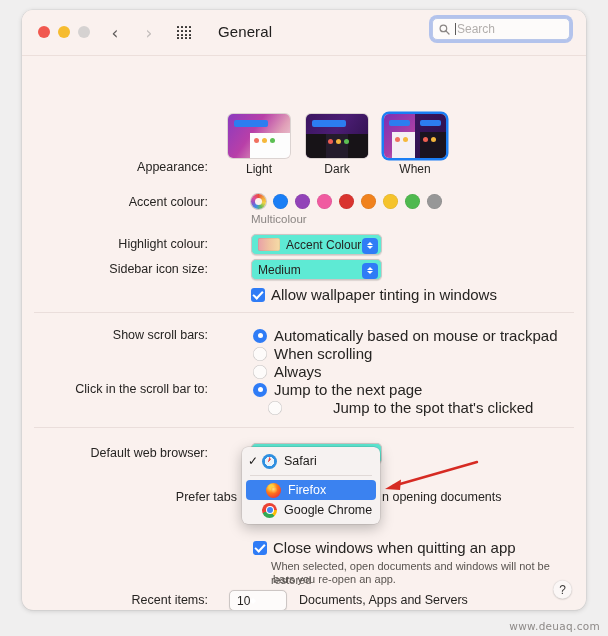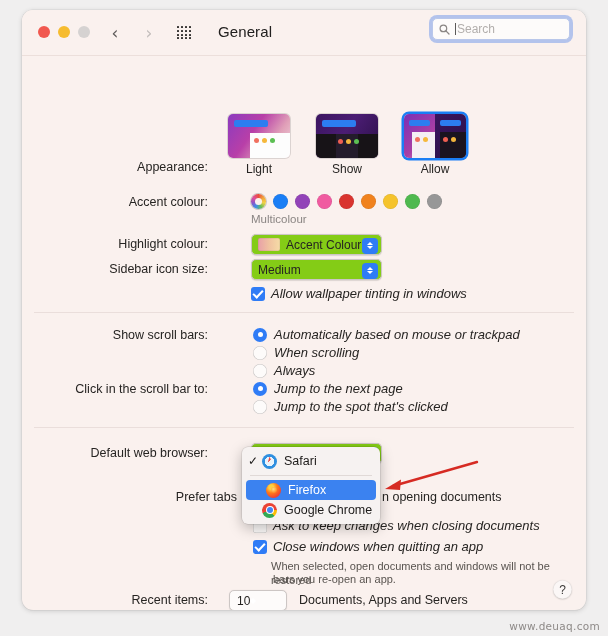--- a/index.html
+++ b/index.html
@@ -57,21 +57,21 @@
   .sph{font-size:12px;color:#b2aeac;margin-left:1px;}
   
   .content{position:relative;width:100%;height:555px;}
   .row{position:absolute;display:flex;align-items:center;}
   .lbl{
     font-size:12.5px;color:#262422;text-align:right;
     position:absolute;width:186px;left:0;
   }
   .sep{position:absolute;left:12px;width:540px;height:1px;background:#eadedb;}
   
-  .appearance-group{position:absolute;left:206px;top:58px;display:flex;gap:26px;}
+  .appearance-group{position:absolute;left:206px;top:58px;display:flex;gap:16px;}
   .appitem{width:62px;text-align:center;}
   .thumb{
     width:62px;height:44px;border-radius:5px;overflow:hidden;position:relative;
     box-shadow:0 0 0 1px rgba(0,0,0,0.12);
   }
   .thumb.sel{box-shadow:0 0 0 2.5px #1a7ef5;}
   .thumb .bar{position:absolute;left:6px;top:6px;width:34px;height:7px;background:#2c7df0;border-radius:2px;}
   .thumb .dots{position:absolute;display:flex;gap:3px;}
   .thumb .dots span{width:5px;height:5px;border-radius:50%;}
   .applabel{font-size:12px;color:#262422;margin-top:4px;}
@@ -102,42 +102,42 @@
   .sw{width:15px;height:15px;border-radius:50%;box-shadow:inset 0 0 0 0.5px rgba(0,0,0,0.1);}
   .sw.multi{
     background:conic-gradient(#e94f3d,#f0a33c,#f2d046,#66bd55,#3b8fe8,#8d55c6,#e0509a,#e94f3d);
     position:relative;
   }
   .sw.multi::after{content:"";position:absolute;inset:4px;border-radius:50%;background:#faf1ee;}
   .sw.selring{box-shadow:0 0 0 1px rgba(0,0,0,0.18);}
   .multilabel{position:absolute;left:229px;top:157px;font-size:11.5px;color:#8a8583;}
   
   .popup{
-    height:21px;background:#84cc16;border:0.5px solid #ccc6c4;border-radius:5px;
+    height:21px;background:#5eead4;border:0.5px solid #ccc6c4;border-radius:5px;
     box-shadow:0 0.5px 1px rgba(0,0,0,0.12);
     display:flex;align-items:center;padding:0 0 0 6px;box-sizing:border-box;
     font-size:12px;color:#262422;position:relative;
   }
   .popup .chev{
     position:absolute;right:3px;top:2.5px;width:16px;height:16px;border-radius:4px;
     background:#2f7cf6;display:flex;flex-direction:column;align-items:center;justify-content:center;gap:1px;
   }
   .chev i{display:block;width:0;height:0;border-left:3px solid transparent;border-right:3px solid transparent;}
   .chev i.up{border-bottom:3.5px solid #fff;}
   .chev i.dn{border-top:3.5px solid #fff;}
   .gradchip{width:22px;height:13px;border-radius:2px;margin-right:6px;
     background:linear-gradient(90deg,#e8a0a8,#f0c2a0,#f5dca6);
     box-shadow:inset 0 0 0 0.5px rgba(0,0,0,0.12);}
   
   .cb{width:14px;height:14px;border-radius:3px;flex:none;margin-right:6px;
      box-shadow:inset 0 0 0 0.5px rgba(0,0,0,0.22);background:#fdfbfa;}
   .cb.on{background:#2f7cf6;box-shadow:none;position:relative;}
   .cb.on::after{content:"";position:absolute;left:4px;top:1px;width:4px;height:8px;
      border:solid #fff;border-width:0 2px 2px 0;transform:rotate(43deg);}
-  .cbtext{font-size:13px;color:#262422;font-style:italic;}
+  .cbtext{font-size:15px;color:#262422;}
   
   .rb{width:14px;height:14px;border-radius:50%;flex:none;margin-right:7px;
      box-shadow:inset 0 0 0 0.5px rgba(0,0,0,0.22);background:#fdfbfa;}
   .rb.on{background:#2f7cf6;box-shadow:none;position:relative;}
   .rb.on::after{content:"";position:absolute;left:4.5px;top:4.5px;width:5px;height:5px;
      border-radius:50%;background:#fff;}
   .desc{font-size:11px;color:#58534f;line-height:14px;}
   
   .stepper{
     width:58px;height:21px;background:#fdfbfa;border:0.5px solid #ccc6c4;border-radius:5px;
@@ -238,41 +238,41 @@
         <div class="thumb th-dark">
           <div class="bar"></div>
             <div class="panel"></div>
             <div class="panel2"></div>
           <div class="dots">
               <span style="background:#ef5f52"></span>
               <span style="background:#f3b63d"></span>
               <span style="background:#5cbf53"></span>
             </div>
         </div>
-        <div class="applabel">Show</div>
+        <div class="applabel">Dark</div>
       </div>
 
       <div class="appitem">
         <div class="thumb th-auto sel">
           <div class="half-l"></div>
             <div class="half-r"></div>
           <div class="pl"></div>
             <div class="pr"></div>
           <div class="bar-l"></div>
             <div class="bar-r"></div>
           <div class="dl">
               <span style="background:#f0705f"></span>
               <span style="background:#f5b83c"></span>
             </div>
           <div class="dr">
               <span style="background:#ef5f52"></span>
               <span style="background:#f3b63d"></span>
             </div>
         </div>
-        <div class="applabel">Allow</div>
+        <div class="applabel">When</div>
       </div>
     </div>
 
     <div class="lbl" style="top:139px;">Accent colour:</div>
     <div class="swatches">
       <span class="sw multi selring"></span>
       <span class="sw" style="background:#1a7ef5"></span>
       <span class="sw" style="background:#9243b8"></span>
       <span class="sw" style="background:#f05ba0"></span>
       <span class="sw" style="background:#d9342f"></span>
@@ -321,42 +321,38 @@
     <div class="row" style="left:231px;top:307px;">
       <span class="rb"></span>
       <span class="cbtext">Always</span>
     </div>
 
     <div class="lbl" style="top:326px;">Click in the scroll bar to:</div>
     <div class="row" style="left:231px;top:325px;">
       <span class="rb on"></span>
       <span class="cbtext">Jump to the next page</span>
     </div>
-    <div class="row" style="left:231px;top:343px;">
+    <div class="row" style="left:246px;top:343px;gap:44px;">
       <span class="rb"></span>
       <span class="cbtext">Jump to the spot that's clicked</span>
     </div>
 
     <div class="sep" style="top:371px;"></div>
 
     <div class="lbl" style="top:390px;">Default web browser:</div>
     <div class="popup" style="position:absolute;left:229px;top:387px;width:131px;">
       <span class="chev">
           <i class="up"></i>
           <i class="dn"></i>
         </span>
     </div>
 
     <div class="lbl" style="top:434px;width:215px;">Prefer tabs</div>
     <div style="position:absolute;left:360px;top:434px;font-size:12.5px;color:#262422;">n opening documents</div>
 
-    <div class="row" style="left:231px;top:462px;">
-      <span class="cb"></span>
-      <span class="cbtext">Ask to keep changes when closing documents</span>
-    </div>
 
     <div class="row" style="left:231px;top:483px;">
       <span class="cb on"></span>
       <span class="cbtext">Close windows when quitting an app</span>
     </div>
     <div class="desc" style="position:absolute;left:249px;top:503px;">When selected, open documents and windows will not be restored</div>
     <div class="desc" style="position:absolute;left:251px;top:516px;">bars you re-open an app.</div>
 
     <div class="lbl" style="top:537px;">Recent items:</div>
     <div class="stepper" style="position:absolute;left:207px;top:534px;">

